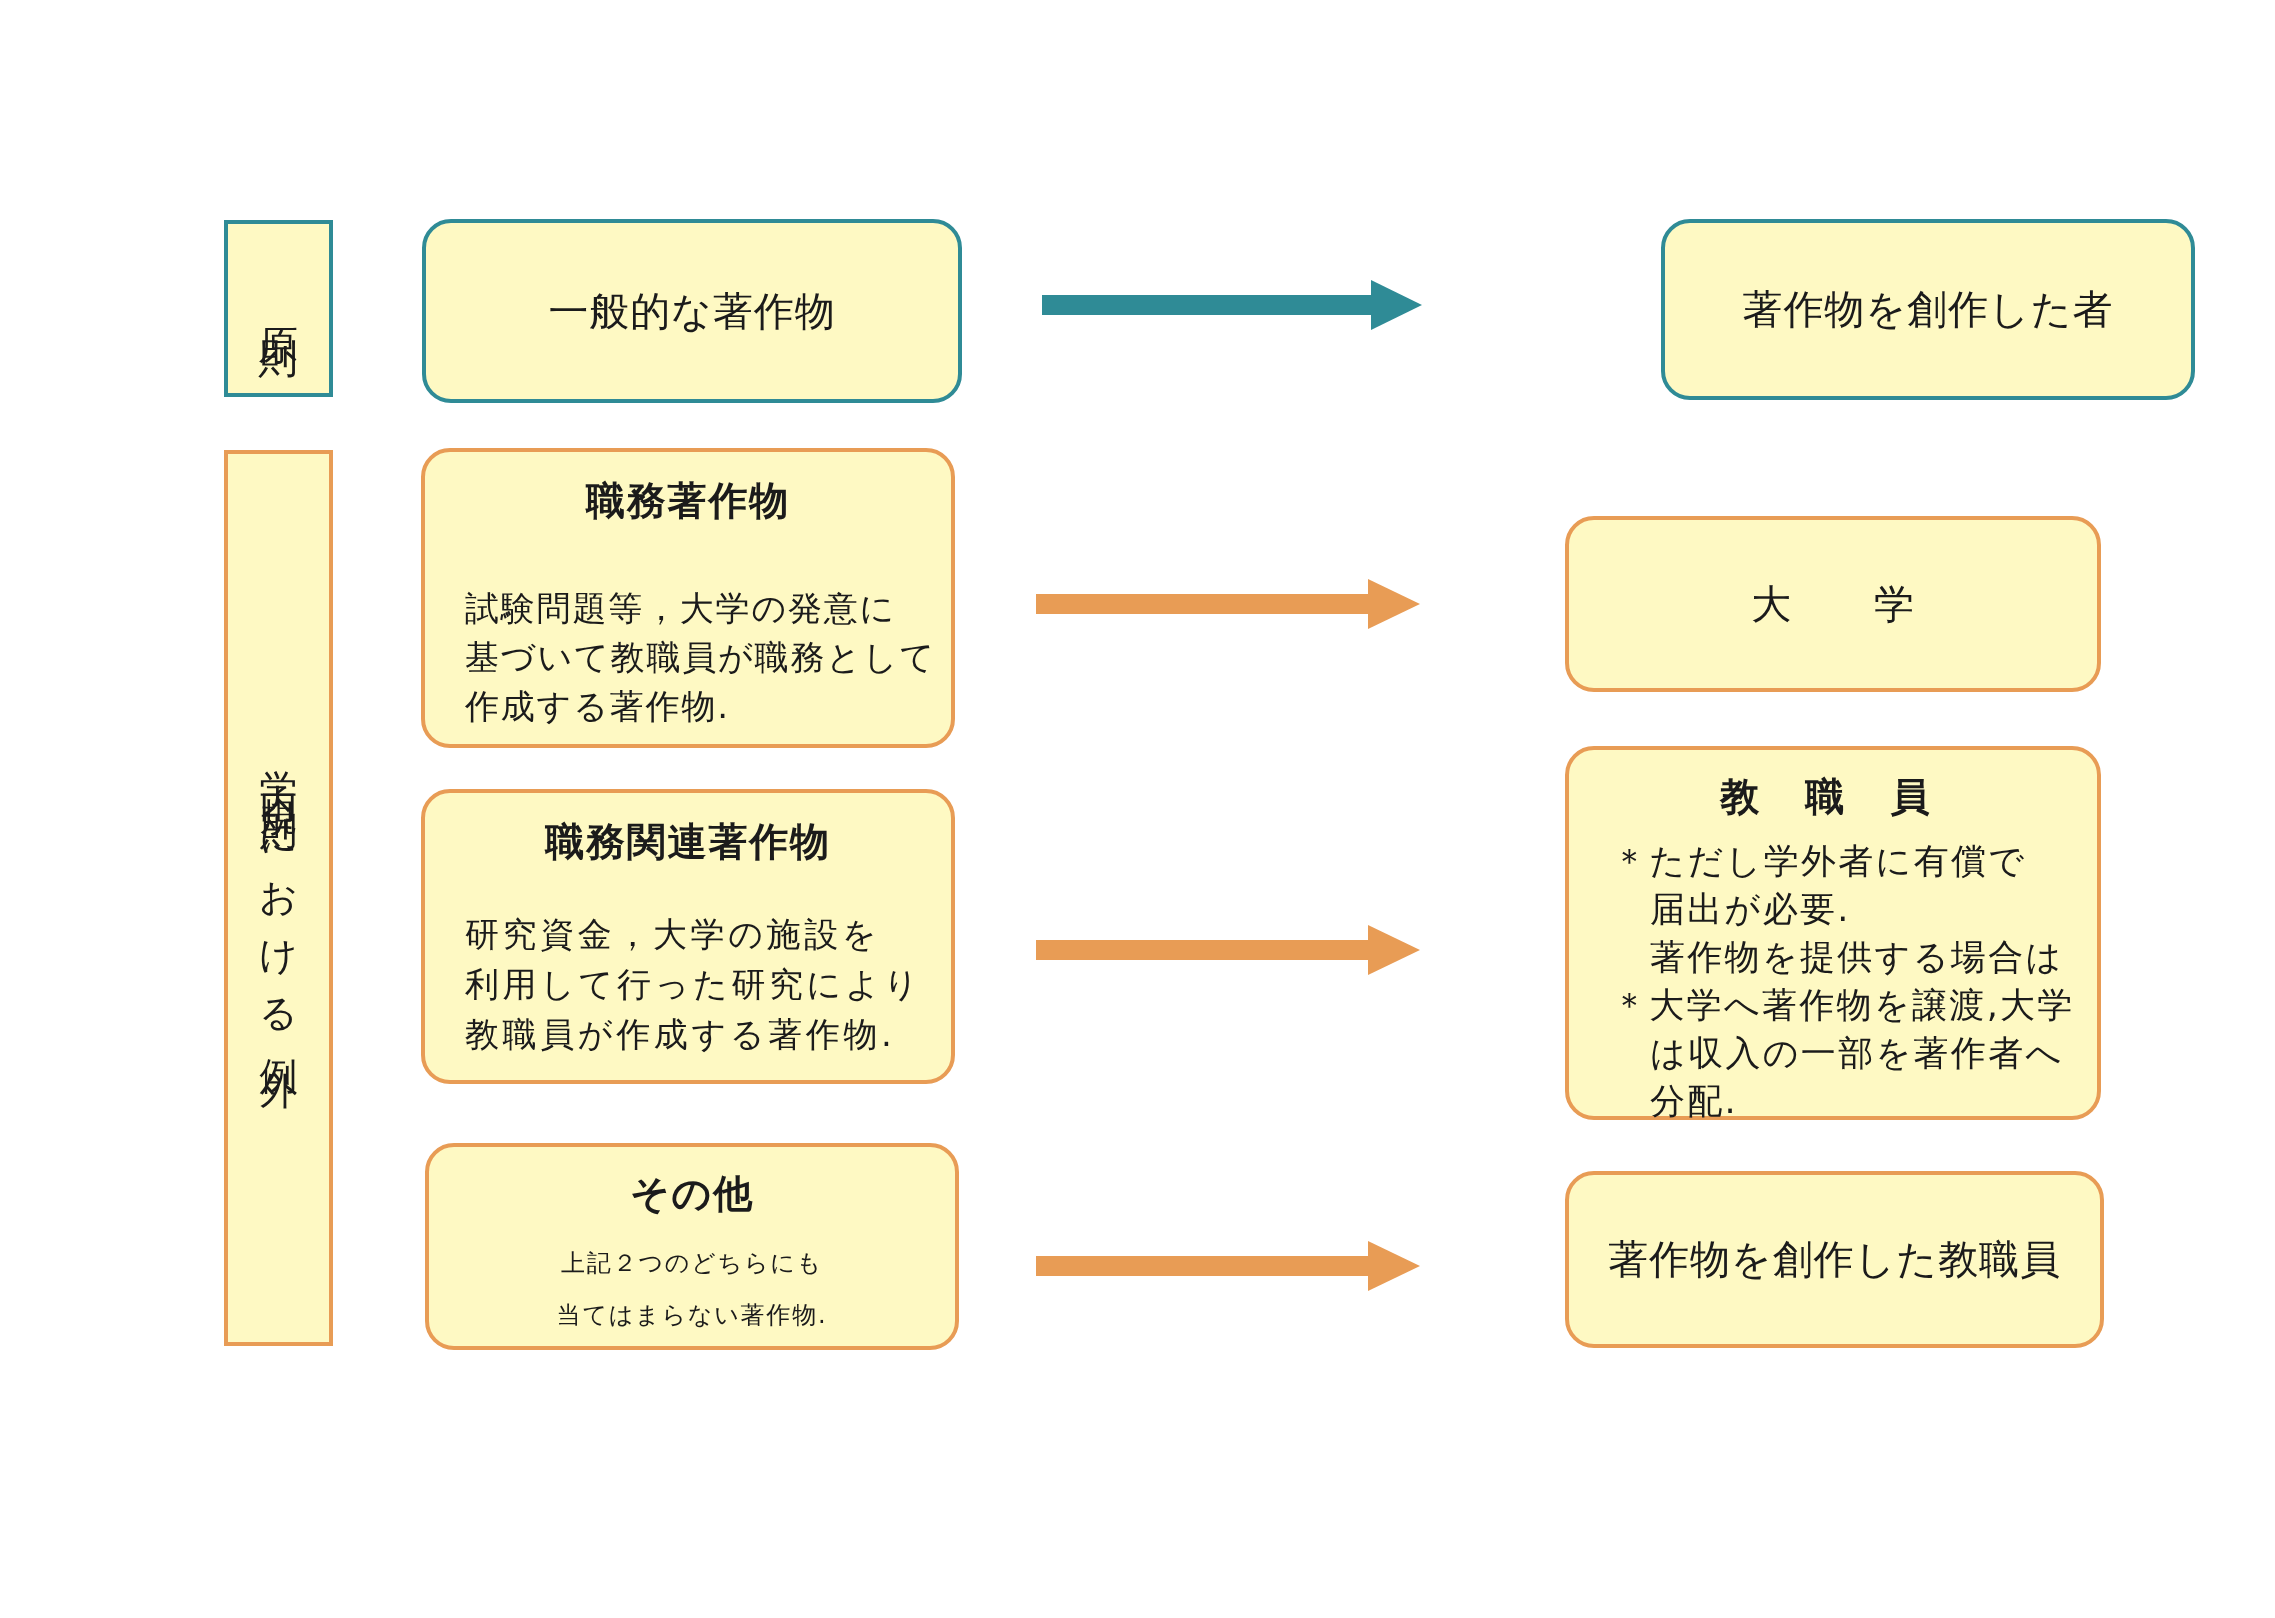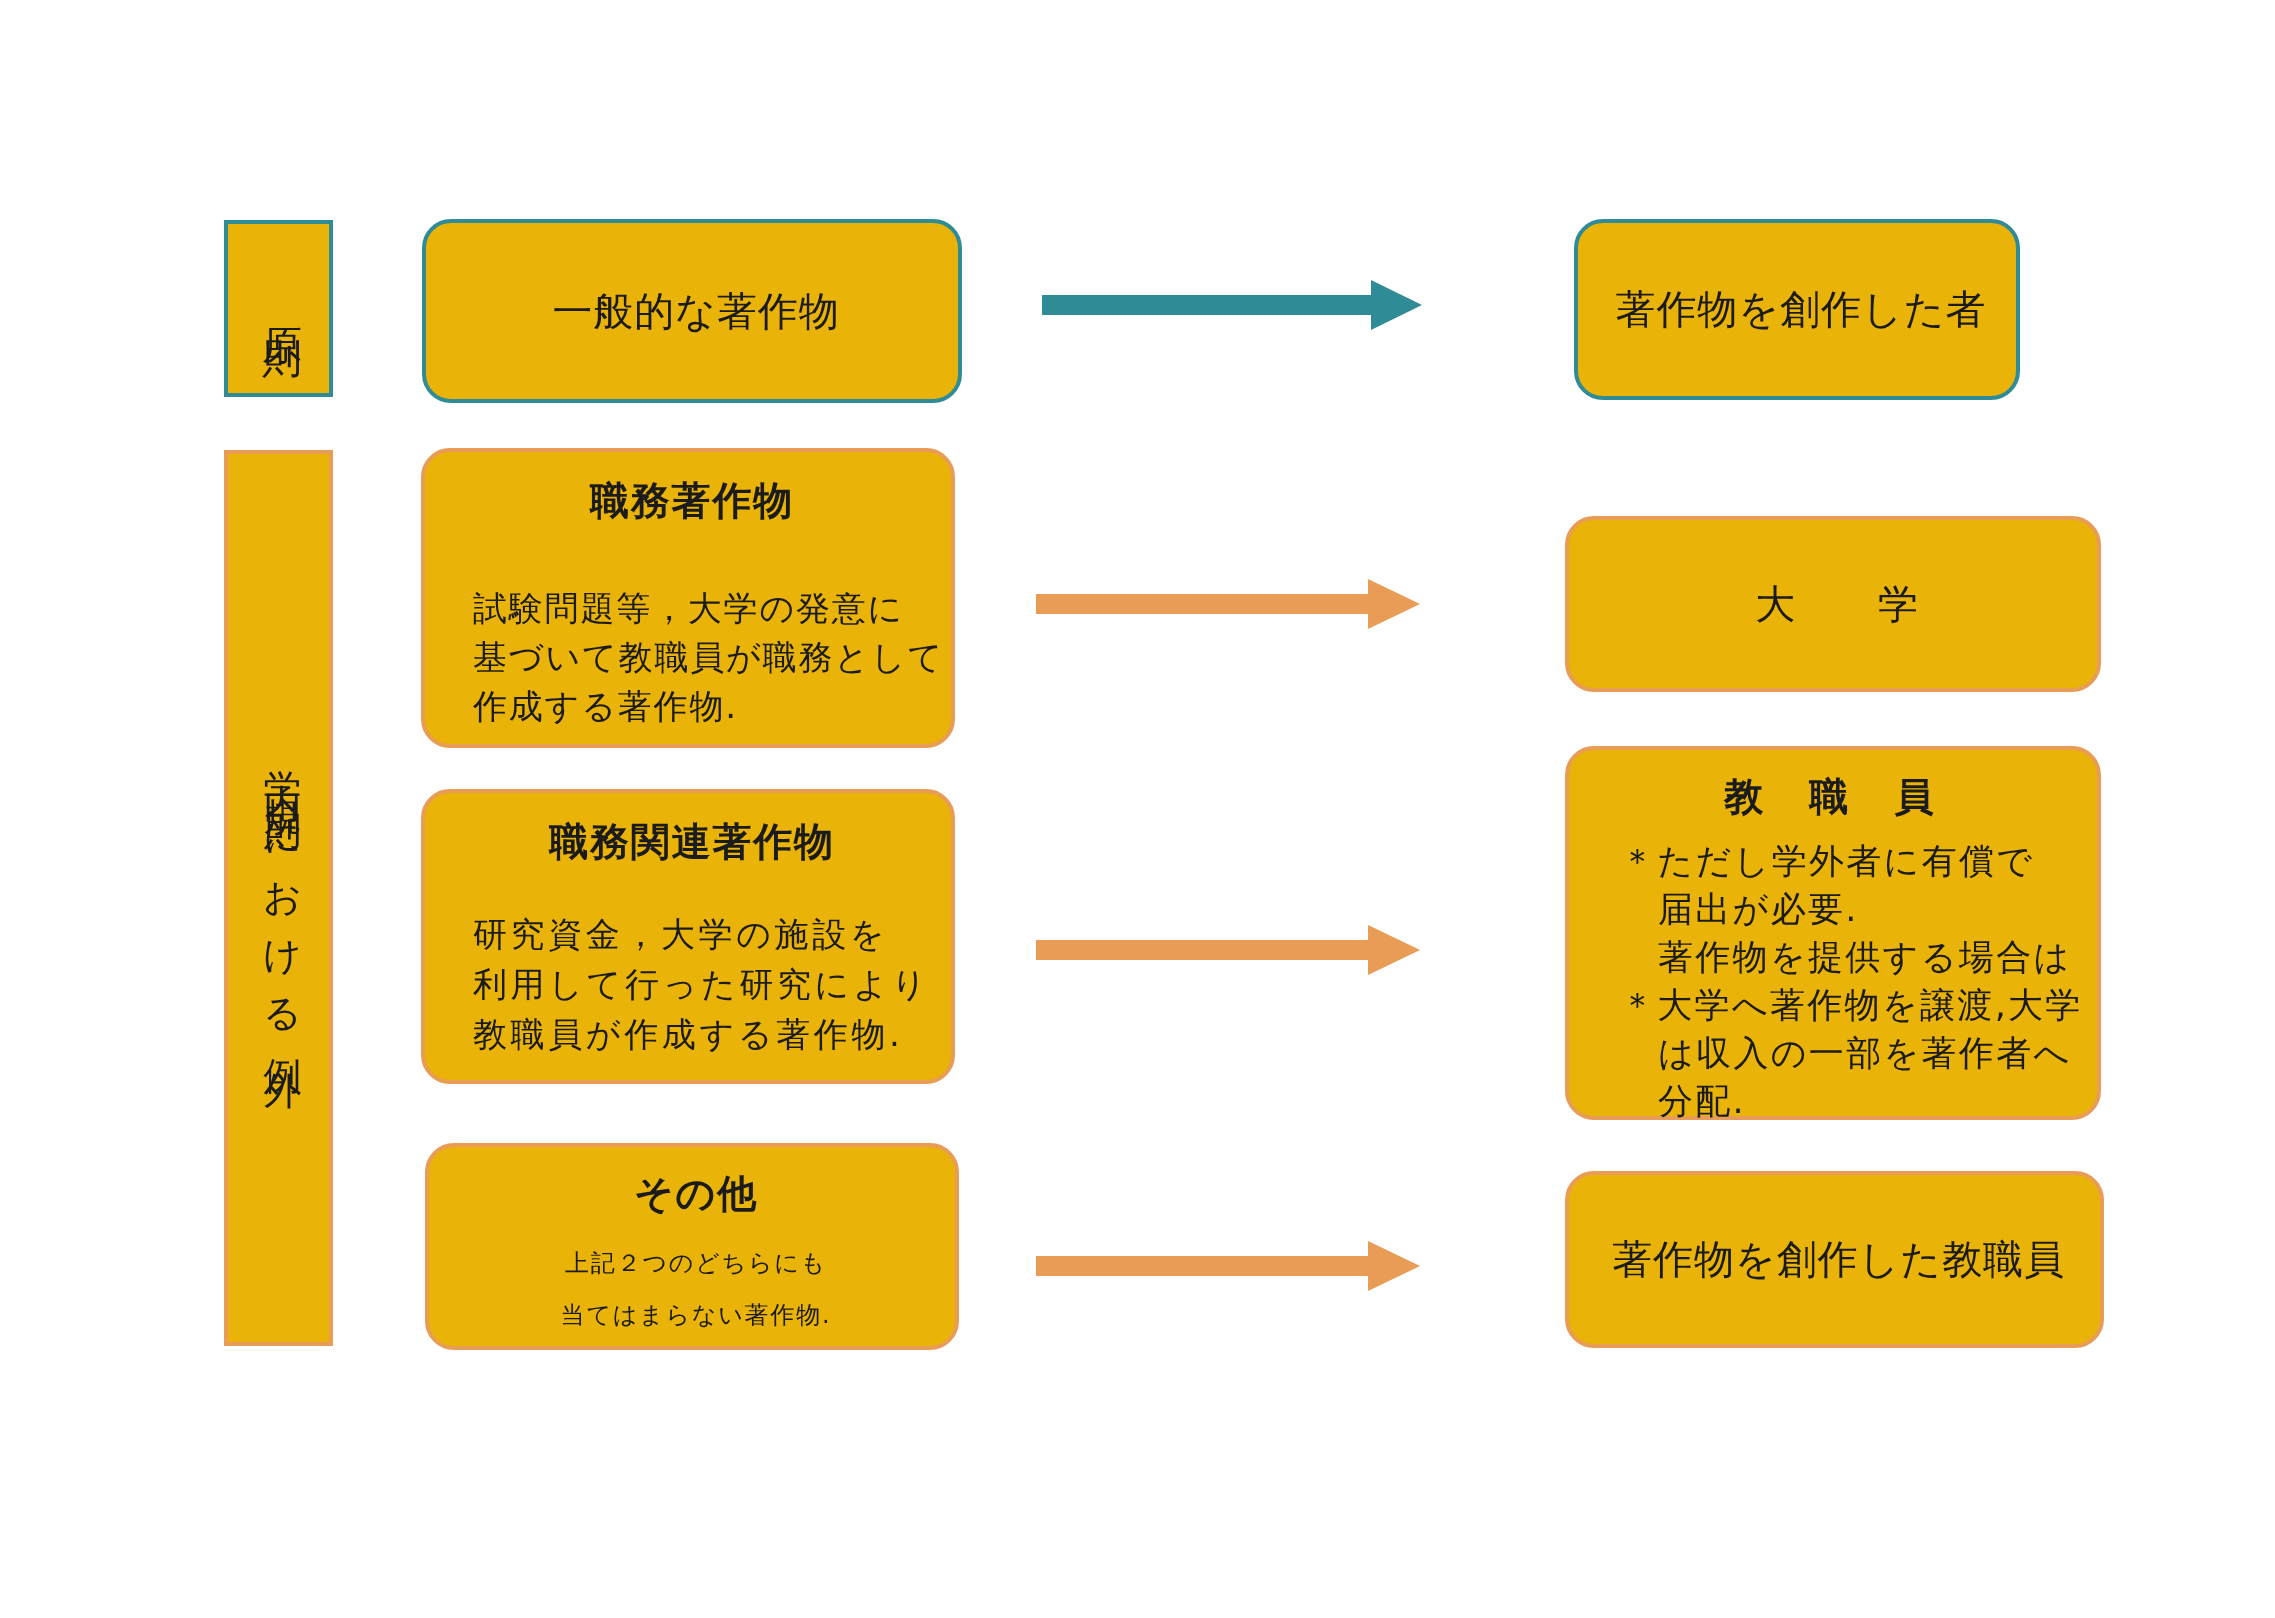--- a/index.html
+++ b/index.html
@@ -13,21 +13,21 @@
 
   .canvas {
     position: relative;
     width: 2276px;
     height: 1618px;
     background: var(--background);
     overflow: hidden;
   }
 
   
-  .box { position: absolute; box-sizing: border-box; background: #eab308; padding-left: 8px; }
+  .box { position: absolute; box-sizing: border-box; background: #fef9c3; }
 
   .teal-box   { border: 4.5px solid var(--teal); }
   .orange-box { border: 4.5px solid var(--orange); }
   .rounded    { border-radius: 29px; }
 
   .center-label {
     display: flex; align-items: center; justify-content: center;
     text-align: center;
     font-size: 40px;
     letter-spacing: 0.9px;
@@ -84,21 +84,21 @@
   }
   .arrow.teal .shaft { background: var(--teal); }
   .arrow.teal .head  { border-left: 51px solid var(--teal); }
   .arrow.orange .shaft { background: var(--orange); }
   .arrow.orange .head  { border-left: 52px solid var(--orange); }
 
   
   #box-gensoku        { left: 224px;  top: 220px;  width: 109px; height: 177px; }
   #box-general        { left: 422px;  top: 219px;  width: 540px; height: 184px; }
   #arrow-principle    { left: 1042px; top: 278px;  width: 380px; }
-  #box-creator        { left: 1574px; top: 219px;  width: 446px; height: 181px; }
+  #box-creator        { left: 1661px; top: 219px;  width: 534px; height: 181px; }
 
   #box-exception-side { left: 224px;  top: 450px;  width: 109px; height: 896px; }
 
   #box-shokumu        { left: 421px;  top: 448px;  width: 534px; height: 300px; }
   #arrow-row1         { left: 1036px; top: 577px;  width: 384px; }
   #box-daigaku        { left: 1565px; top: 516px;  width: 536px; height: 176px; }
 
   #box-kanren         { left: 421px;  top: 789px;  width: 534px; height: 295px; }
   #arrow-row2         { left: 1036px; top: 923px; width: 384px; }
   #box-kyoshokuin     { left: 1565px; top: 746px;  width: 536px; height: 374px; }

